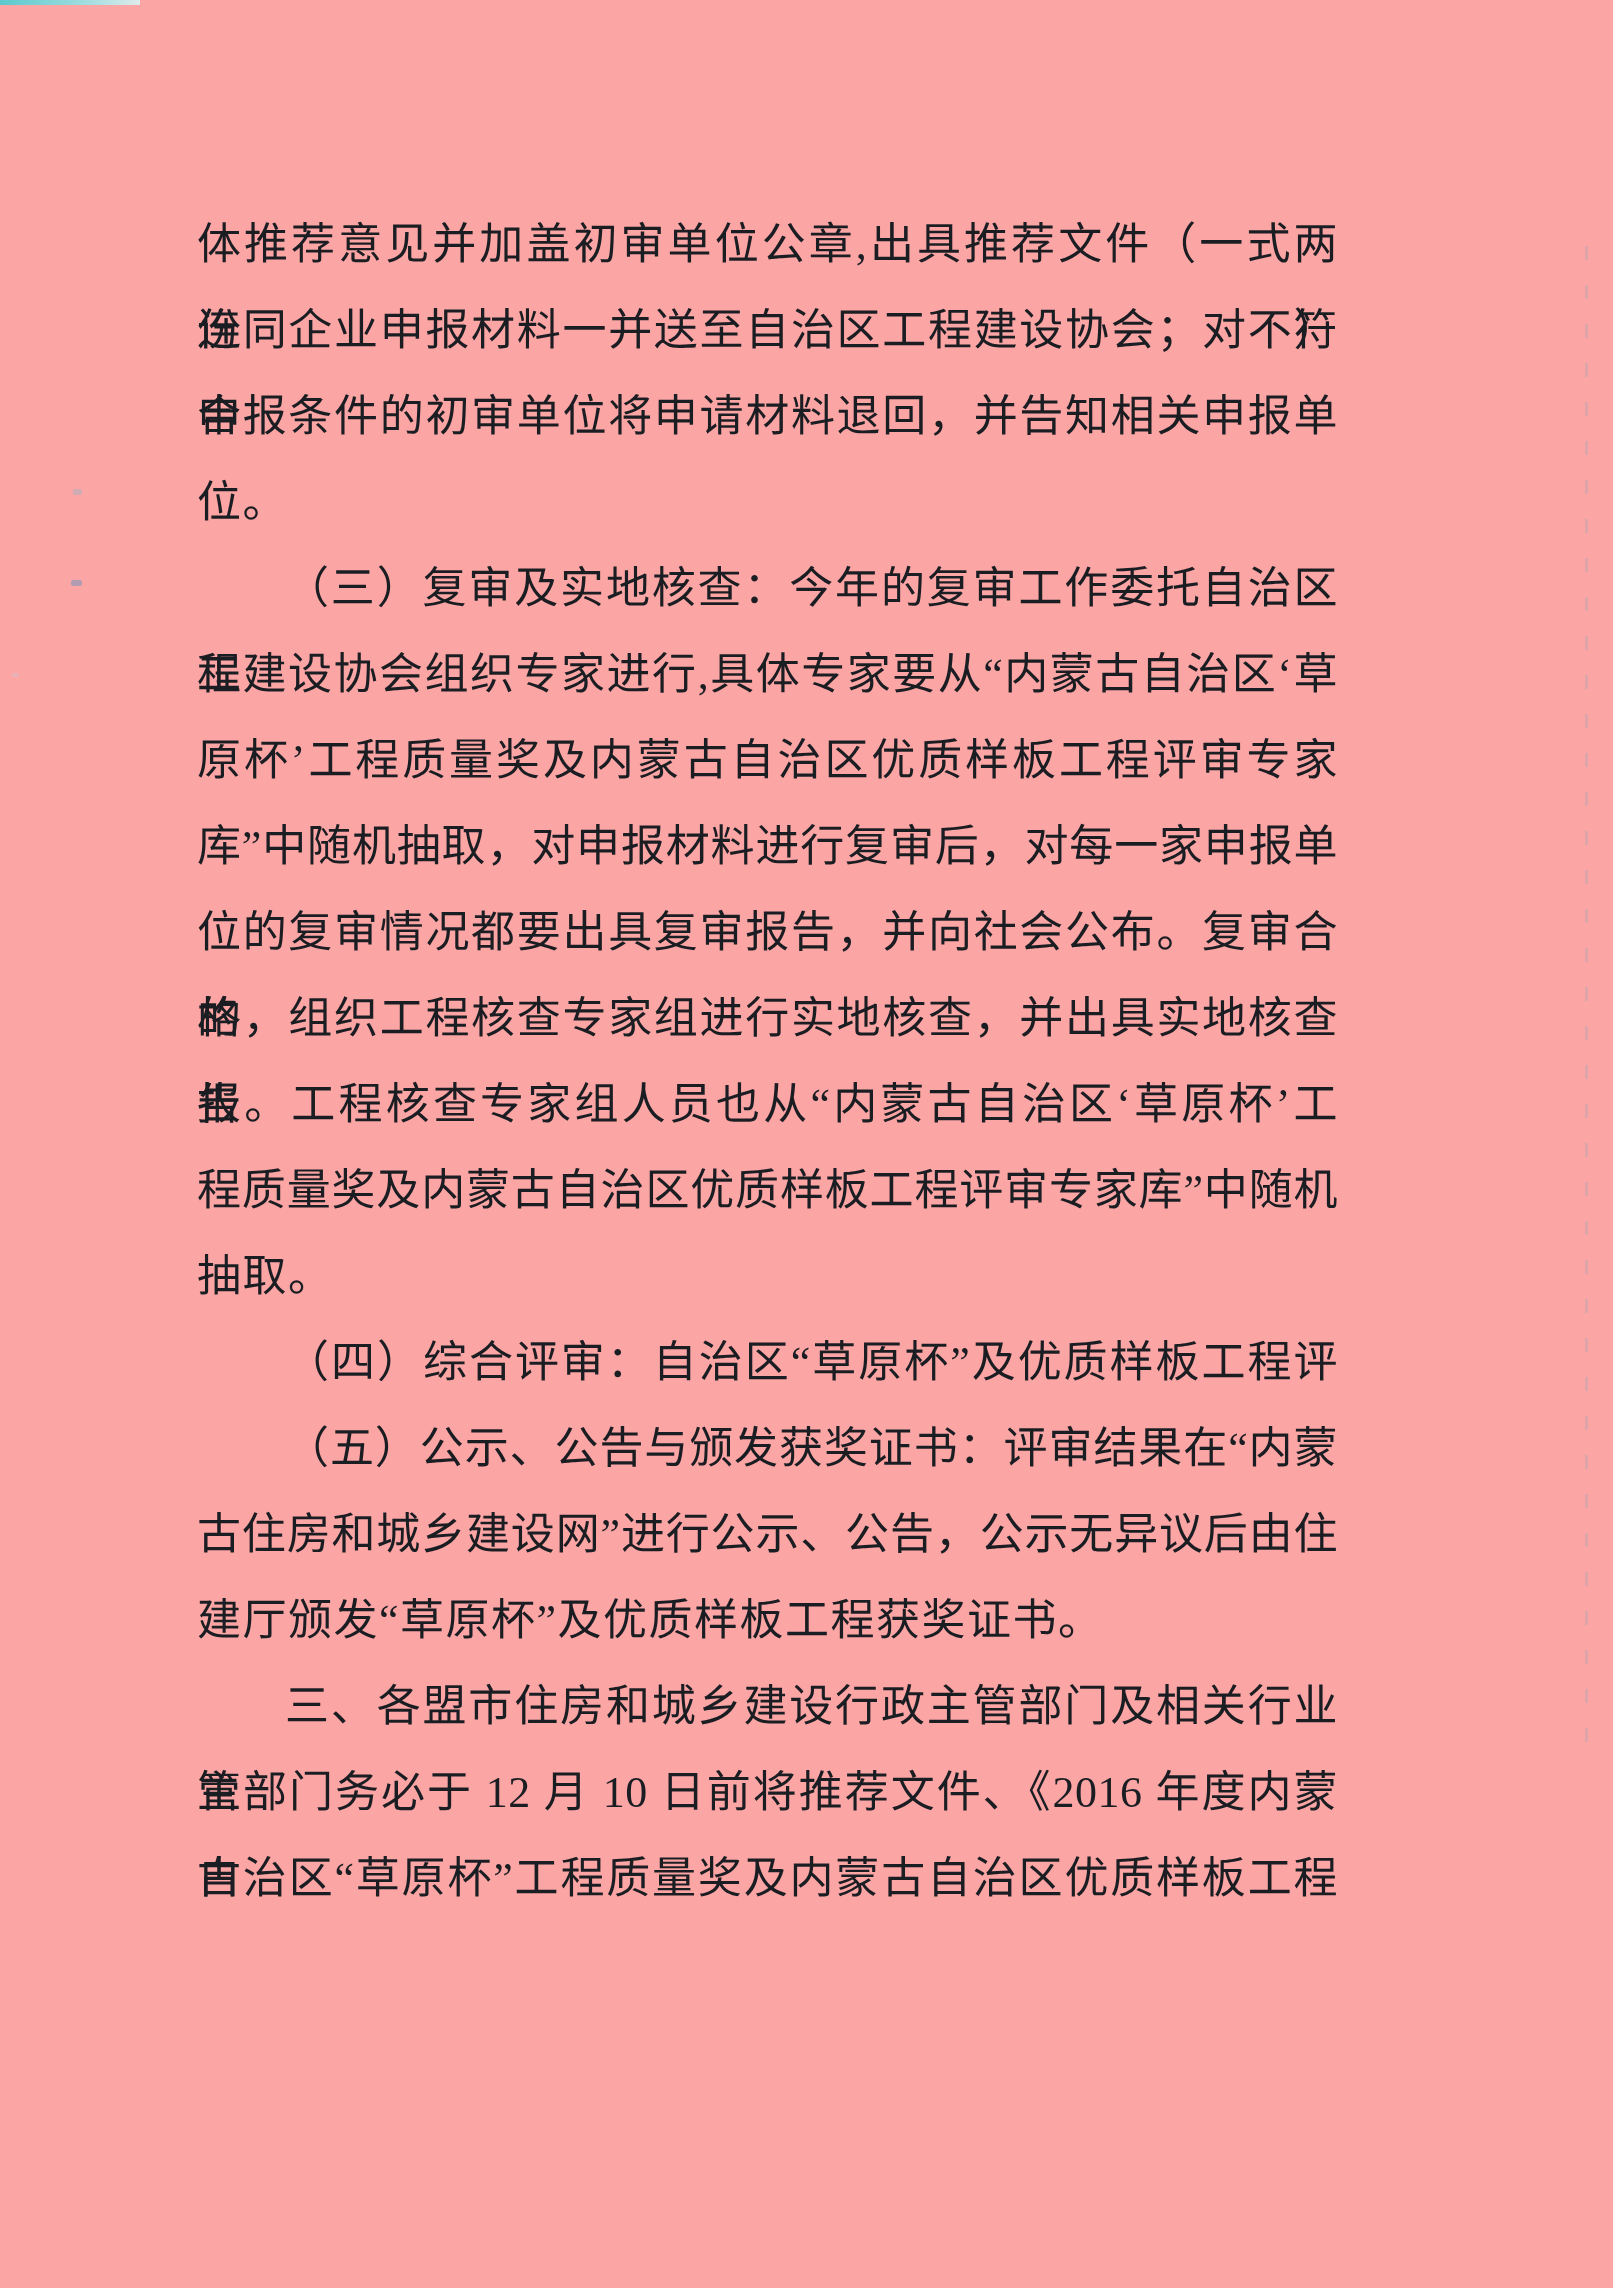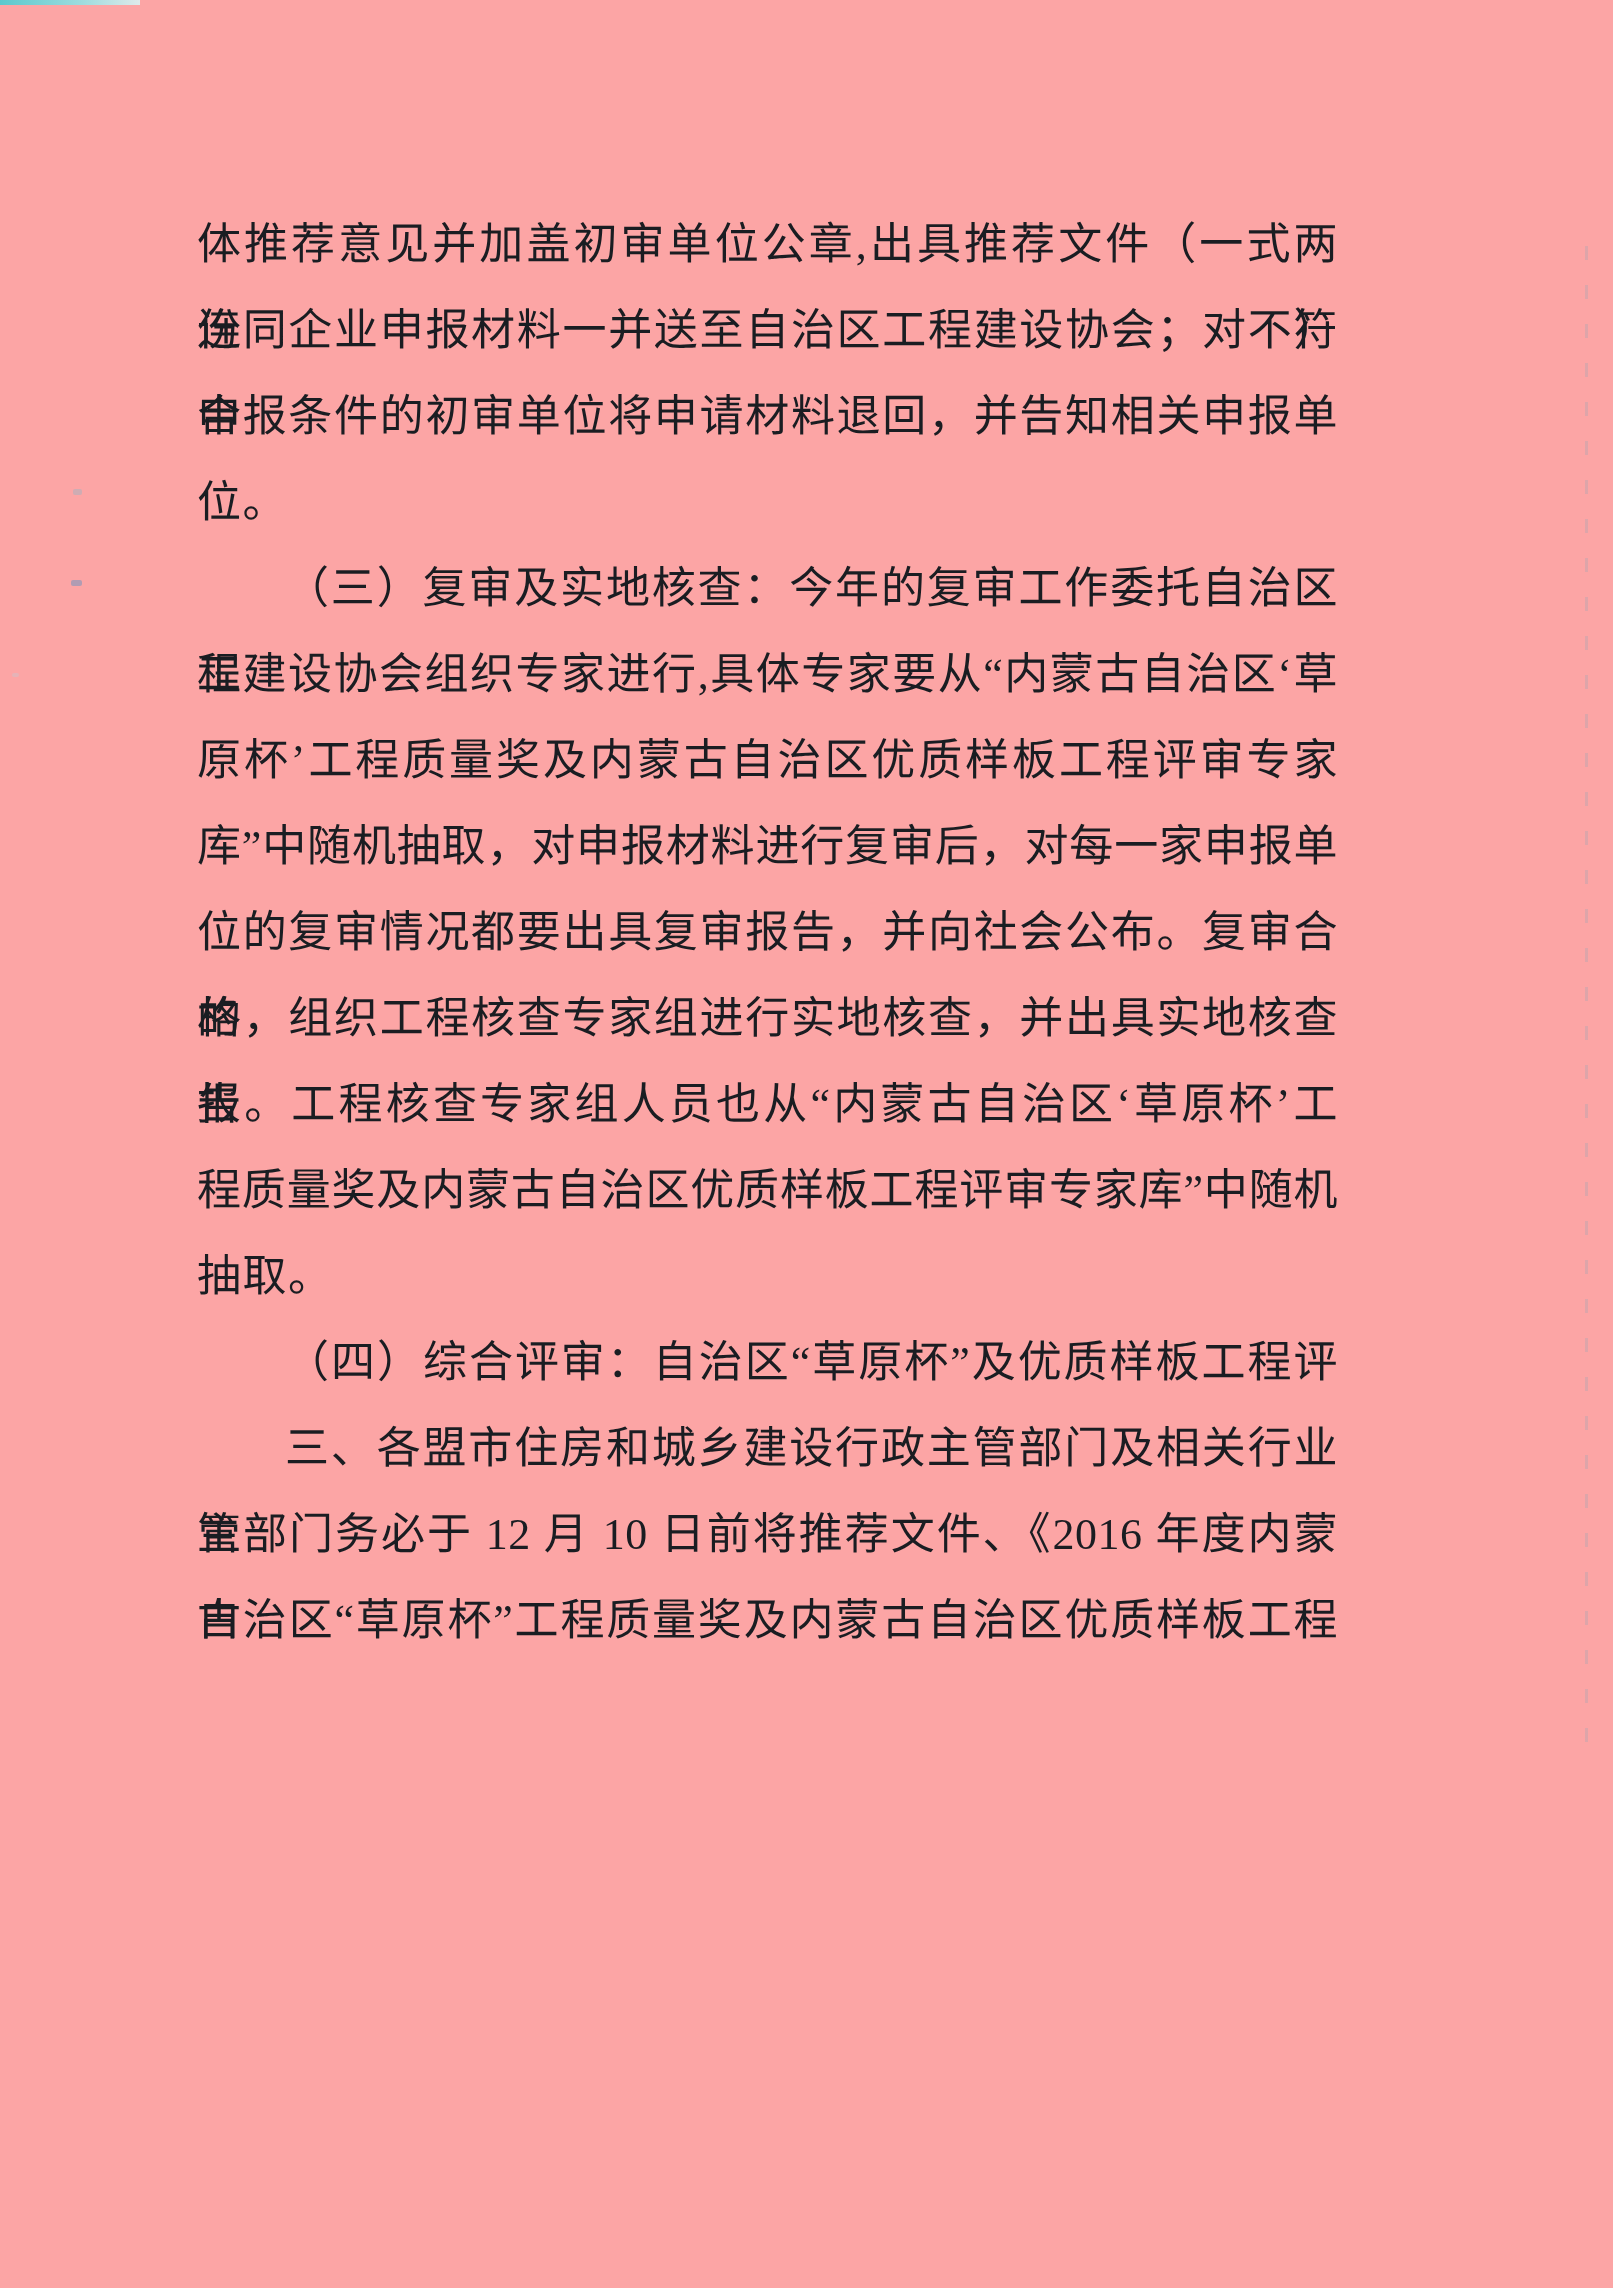--- a/index.html
+++ b/index.html
@@ -94,20 +94,25 @@
       <div class="line">的，组织工程核查专家组进行实地核查，并出具实地核查报</div>
       <div class="line">告。工程核查专家组人员也从“内蒙古自治区‘草原杯’工</div>
       <div class="line">程质量奖及内蒙古自治区优质样板工程评审专家库”中随机</div>
       <div class="line end">抽取。</div>
     </div>
 
     <div class="para">
       <div class="line indent">（四）综合评审：自治区“草原杯”及优质样板工程评</div>
     </div>
 
+    <div class="para">
+      <div class="line indent">（五）公示、公告与颁发获奖证书：评审结果在“内蒙</div>
+      <div class="line">古住房和城乡建设网”进行公示、公告，公示无异议后由住</div>
+      <div class="line end">建厅颁发“草原杯”及优质样板工程获奖证书。</div>
+    </div>
 
     <div class="para">
       <div class="line indent">三、各盟市住房和城乡建设行政主管部门及相关行业主</div>
       <div class="line">管部门务必于 12 月 10 日前将推荐文件、《2016 年度内蒙古</div>
       <div class="line">自治区“草原杯”工程质量奖及内蒙古自治区优质样板工程</div>
     </div>
 
   </div>
 </div>
 

